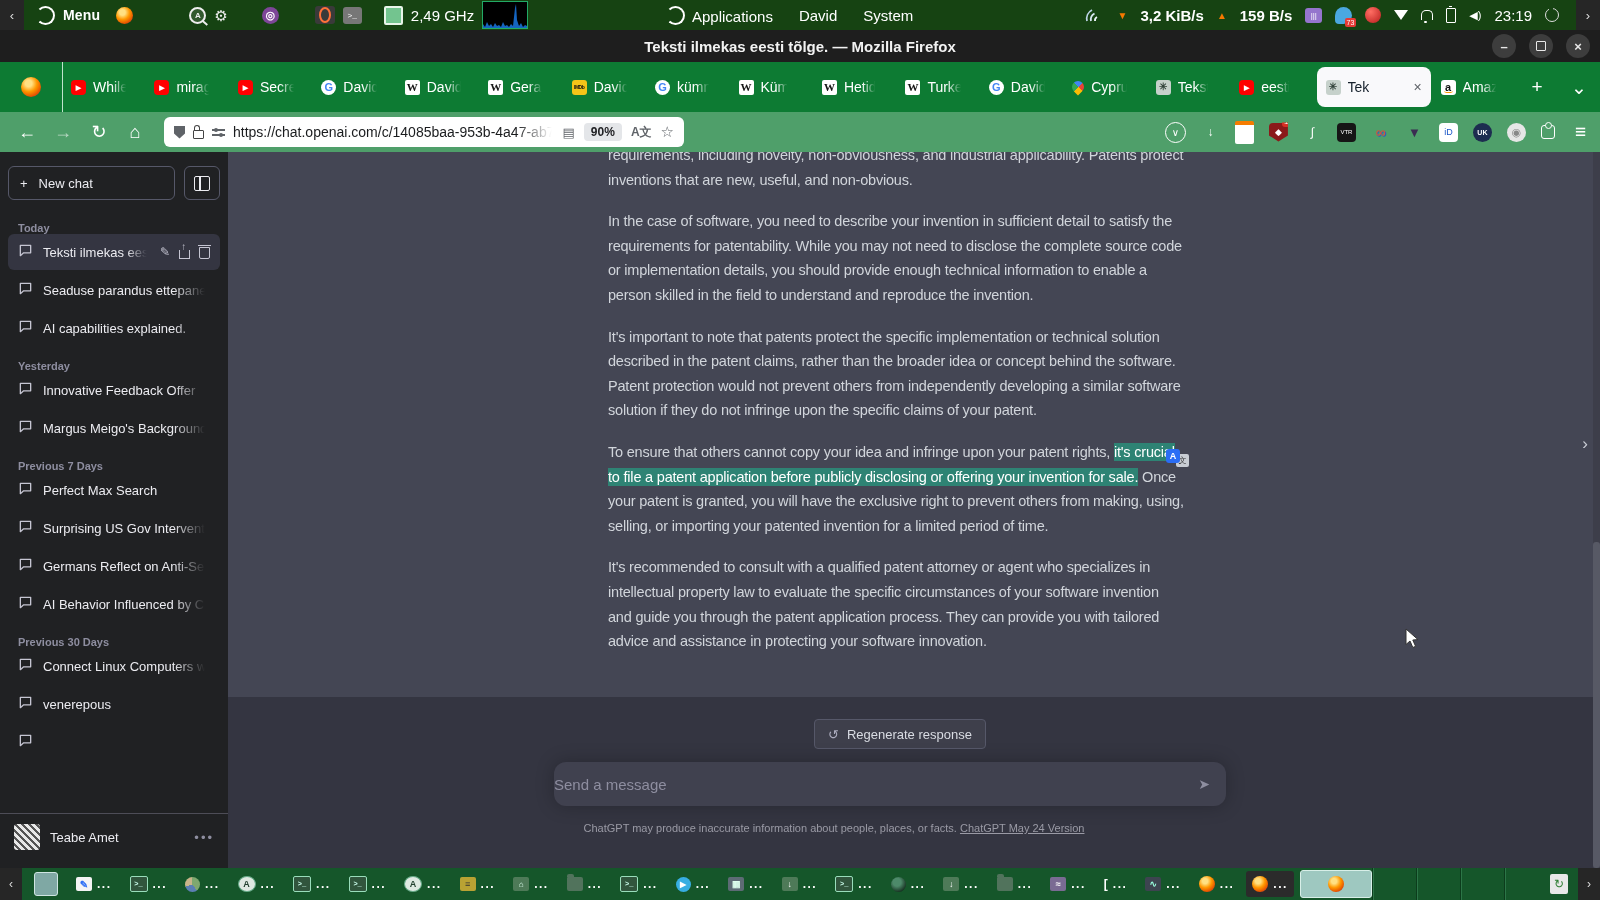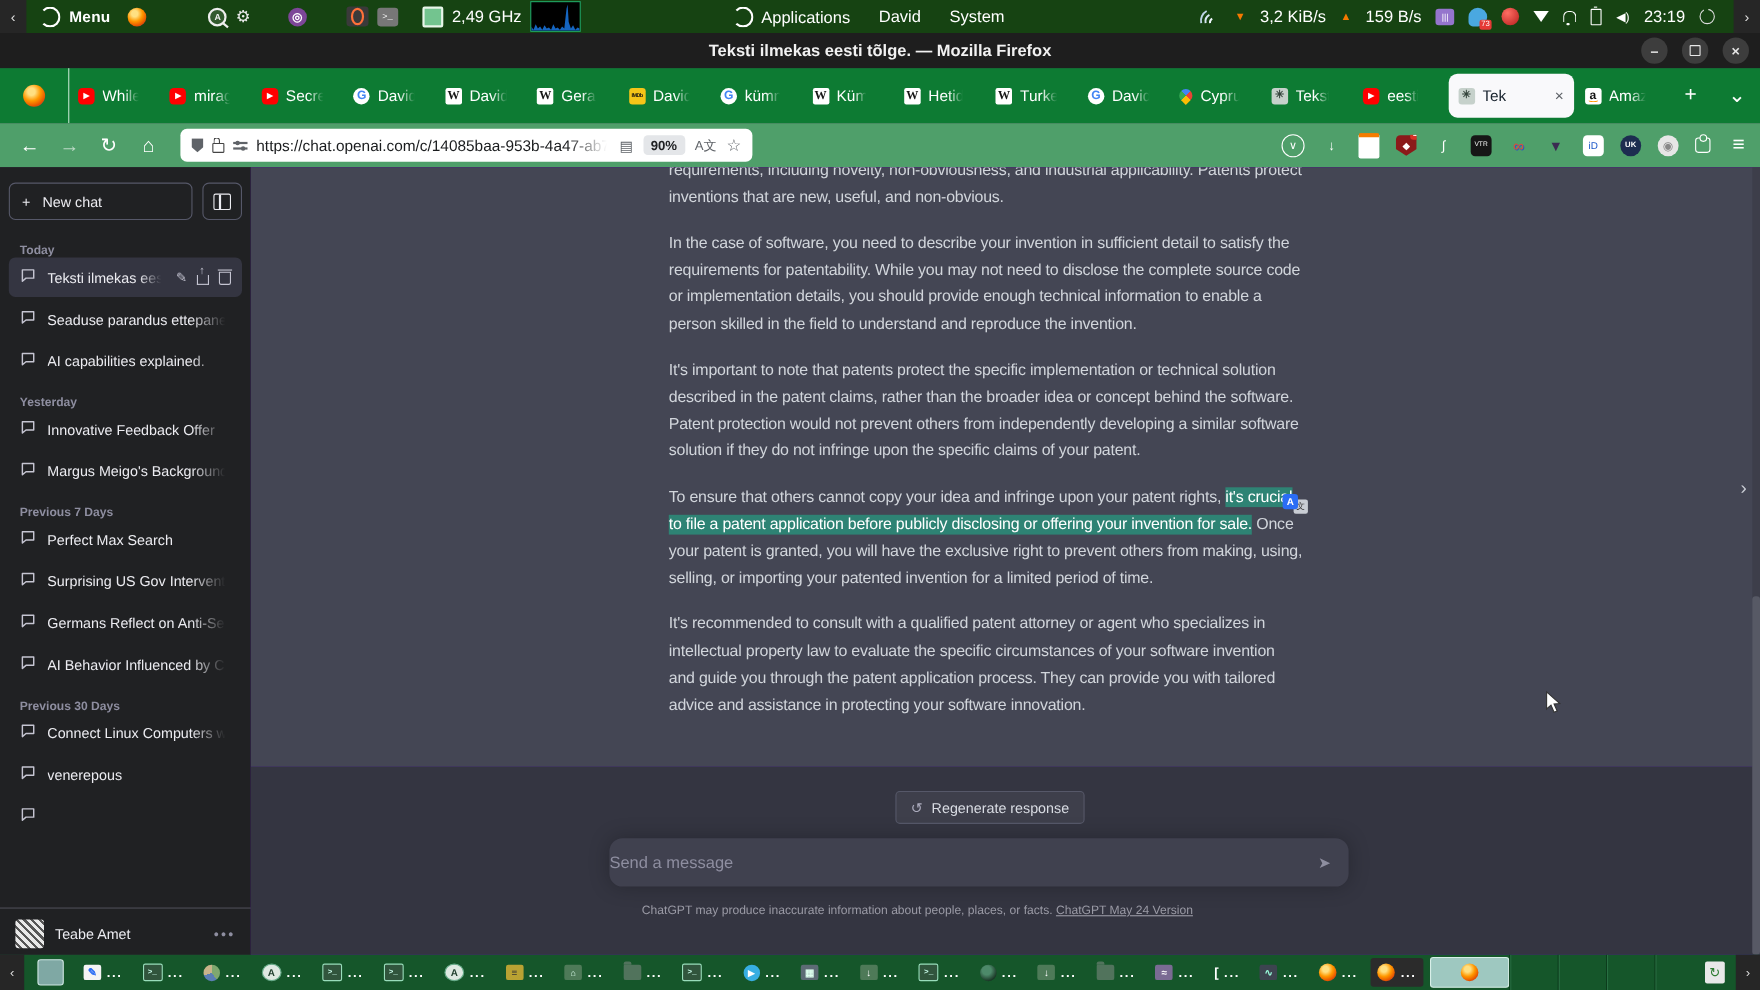--- a/index.html
+++ b/index.html
@@ -30,21 +30,21 @@
   .oring{width:8px;height:12px;border:2.5px solid #ff7139;border-radius:50%}
   .term-p{width:19px;height:17px;background:#777;border-radius:3px;color:#fff;font-size:8px;
           display:flex;align-items:center;justify-content:center;font-family:"Liberation Mono",monospace}
   .chip{width:15px;height:15px;background:#73c48f;border:2px solid #e8f5e9;border-radius:2px}
   .cpu-txt{font-size:15px}
   .graph{width:44px;height:26px;background:#000;border:1px solid #2a6;flex:none}
   #menus{position:absolute;left:666px;top:0;height:30px;display:flex;align-items:center;gap:26px;font-size:15px}
   .menu-item{display:flex;align-items:flex-end;gap:7px}
   #panel-right{position:absolute;right:0;top:0;height:30px;display:flex;align-items:center;gap:13px;padding-right:0}
   .orange{color:#f57900;font-size:10px}
-  .net-txt{font-size:15px;font-weight:normal}
+  .net-txt{font-size:15px;font-weight:bold}
   .tray-purple{width:17px;height:15px;background:#9575cd;border-radius:3px;color:#fff;font-size:8px;
                display:flex;align-items:center;justify-content:center}
   .tray-blue{width:17px;height:17px;border-radius:50% 50% 50% 4px;background:#4aa8e0;position:relative}
   .tray-badge{position:absolute;right:-4px;bottom:-3px;background:#e53935;color:#fff;font-size:7px;
               padding:0 2px;border-radius:2px;line-height:9px}
   .tray-red{width:16px;height:16px;border-radius:50%;background:radial-gradient(circle at 35% 30%,#ff6e63,#b71c1c)}
   .tray-tri{width:0;height:0;border-left:7px solid transparent;border-right:7px solid transparent;border-top:10px solid #fff}
   .bell{width:10px;height:9px;border:1.5px solid #fff;border-bottom:none;border-radius:5px 5px 0 0;position:relative}
   .bell::after{content:"";position:absolute;left:2px;bottom:-3px;width:3px;height:2px;background:#fff;border-radius:2px}
   .batt{width:8px;height:13px;border:1.5px solid #fff;border-radius:1px;position:relative}
@@ -106,21 +106,21 @@
   .sliders::before{content:"";position:absolute;top:2px;left:0;right:0;height:1.6px;background:#5f6368;
                    box-shadow:0 5px 0 #5f6368}
   .sliders::after{content:"";position:absolute;top:.7px;left:2px;width:4px;height:4px;border-radius:50%;
                   background:#5f6368;box-shadow:5px 5px 0 #5f6368}
   #url-text{font-size:14px;color:#1a1c1e;white-space:nowrap;overflow:hidden;flex:1;
      -webkit-mask-image:linear-gradient(to right,#000 88%,transparent 99%);
      mask-image:linear-gradient(to right,#000 88%,transparent 99%)}
   .url-right{display:flex;align-items:center;gap:9px;color:#5f6368}
   .zoom-pill{background:#e4e6e9;border-radius:4px;font-size:12px;color:#202124;padding:2px 7px;font-weight:bold}
   .reader{font-size:13px}
-  .translate-g{font-size:12px;font-weight:normal}
+  .translate-g{font-size:12px;font-weight:bold}
   .star{font-size:15px}
   #ext-zone{margin-left:auto;display:flex;align-items:center;gap:15px;padding-right:6px}
   .ext{width:19px;height:19px;display:flex;align-items:center;justify-content:center;position:relative;
        color:#fff;font-size:12px;border-radius:4px}
   .ext .badge{position:absolute;top:-6px;right:-7px;background:#d93025;color:#fff;font-size:8px;
               border-radius:3px;padding:0 2px;line-height:10px}
   .ext-ring{border:1.8px solid #fff;border-radius:50%;font-size:10px}
   .ext-cal{background:#fff;border-top:4px solid #f57c00;border-radius:2px}
   .ext-redshield{background:#8b1a1a;clip-path:polygon(0 0,100% 0,100% 68%,50% 100%,0 68%);font-size:9px}
   .ext-black{background:#161616;font-size:6px;letter-spacing:0}
@@ -153,27 +153,27 @@
      -webkit-mask-image:linear-gradient(to right,#000 78%,transparent 97%);
      mask-image:linear-gradient(to right,#000 78%,transparent 97%)}
   .sb-item.active{background:#343541}
   .chat-ic{flex:none}
   .sb-actions{display:flex;gap:9px;align-items:center;color:#b4b4bf}
   .pencil{font-size:12px;color:#c5c5d2}
   .mini-share{width:9px;height:8px;border:1.3px solid #c5c5d2;border-top:none;position:relative;margin-top:4px}
   .mini-share::after{content:"↑";position:absolute;top:-9px;left:1.2px;font-size:10px;color:#c5c5d2}
   .mini-trash{width:9px;height:10px;border:1.3px solid #c5c5d2;border-radius:0 0 2px 2px;position:relative;margin-top:2px}
   .mini-trash::before{content:"";position:absolute;top:-3.5px;left:-2px;right:-2px;height:1.4px;background:#c5c5d2}
-  #sb-bottom{position:absolute;bottom:0;left:0;right:0;border-top:1px solid #4d4d57;padding:10px 8px 6px}
+  #sb-bottom{position:absolute;bottom:0;left:0;right:0;border-top:1px solid #4d4d57;padding:10px 8px 18px}
   .user-row{display:flex;align-items:center;gap:10px;padding:0 6px;font-size:13px}
   .avatar{width:26px;height:26px;border-radius:3px;background:
           repeating-linear-gradient(45deg,#e8e8e8 0 3px,#555 3px 5px)}
   .dots3{margin-left:auto;color:#8e8ea0;letter-spacing:2px;font-size:13px}
   
-  #main{position:absolute;left:228px;top:0;width:1372px;height:716px;background:#4c1d95;overflow:hidden}
+  #main{position:absolute;left:228px;top:0;width:1372px;height:716px;background:#4d7c0f;overflow:hidden}
   #msg-area{position:absolute;top:0;left:0;right:0;height:545px;background:#444654;overflow:hidden}
   #msg-col{margin:-9px 0 0 380px;width:578px;color:#d1d5db;font-size:14.5px;line-height:24.6px;
            letter-spacing:-0.2px}
   #msg-col p{margin:0 0 17px}
   .hl{background:#2e8374;color:#fff;padding:1px 0}
   #trans-sel{position:absolute;left:938px;top:297px;width:26px;height:20px}
   .ts-back{position:absolute;left:10px;top:5px;width:13px;height:13px;background:#c9cdd4;border-radius:2px;
            color:#333;font-size:8px;display:flex;align-items:center;justify-content:center}
   .ts-front{position:absolute;left:0;top:0;width:14px;height:14px;background:#2b6df5;border-radius:3px;
             color:#fff;font-size:9px;font-weight:bold;display:flex;align-items:center;justify-content:center}

